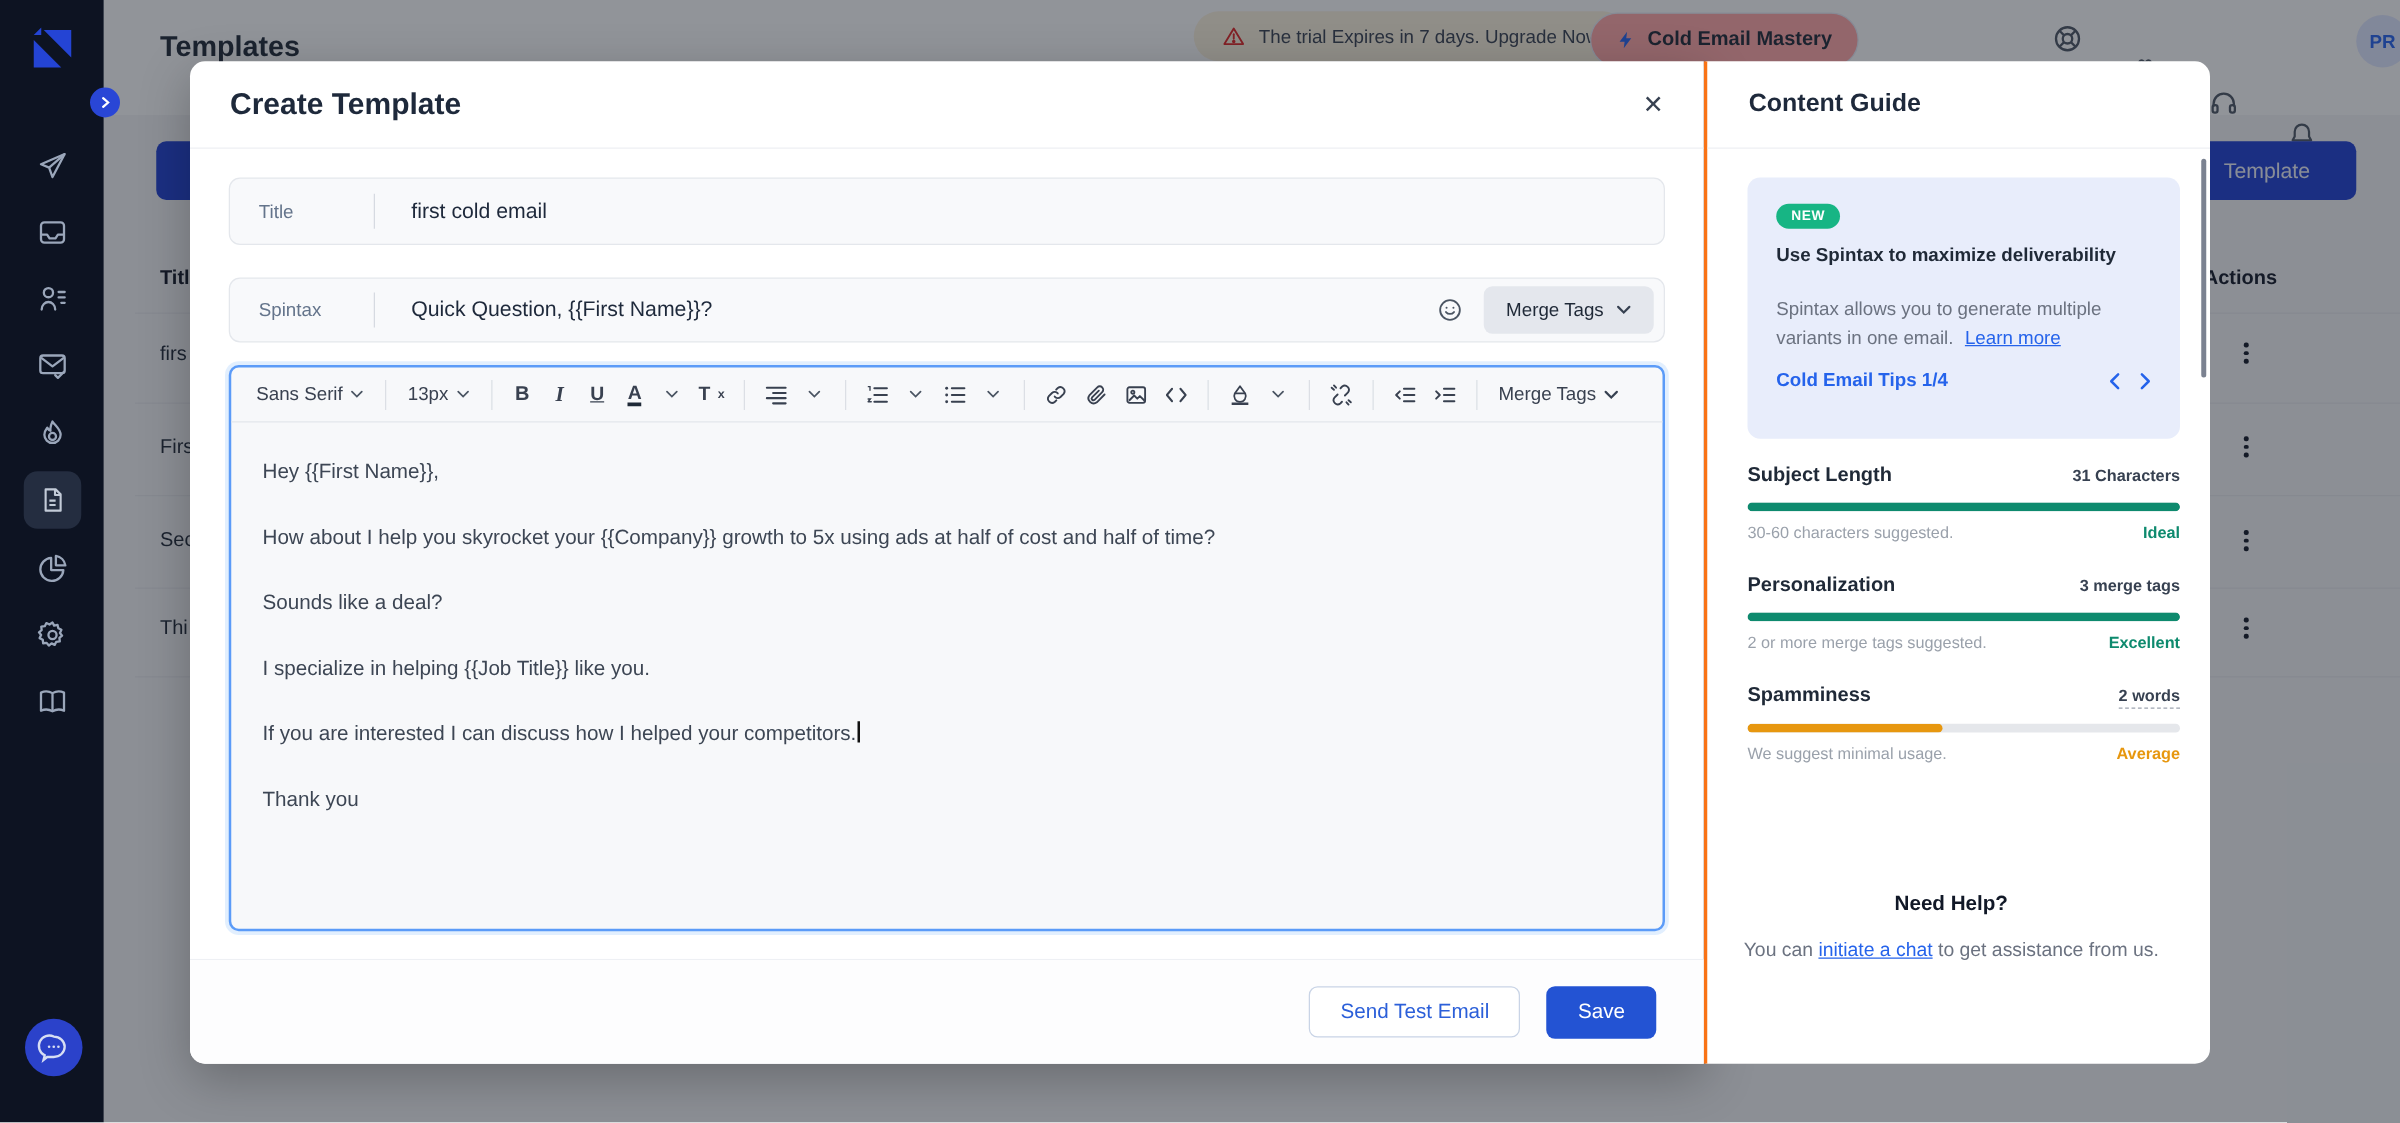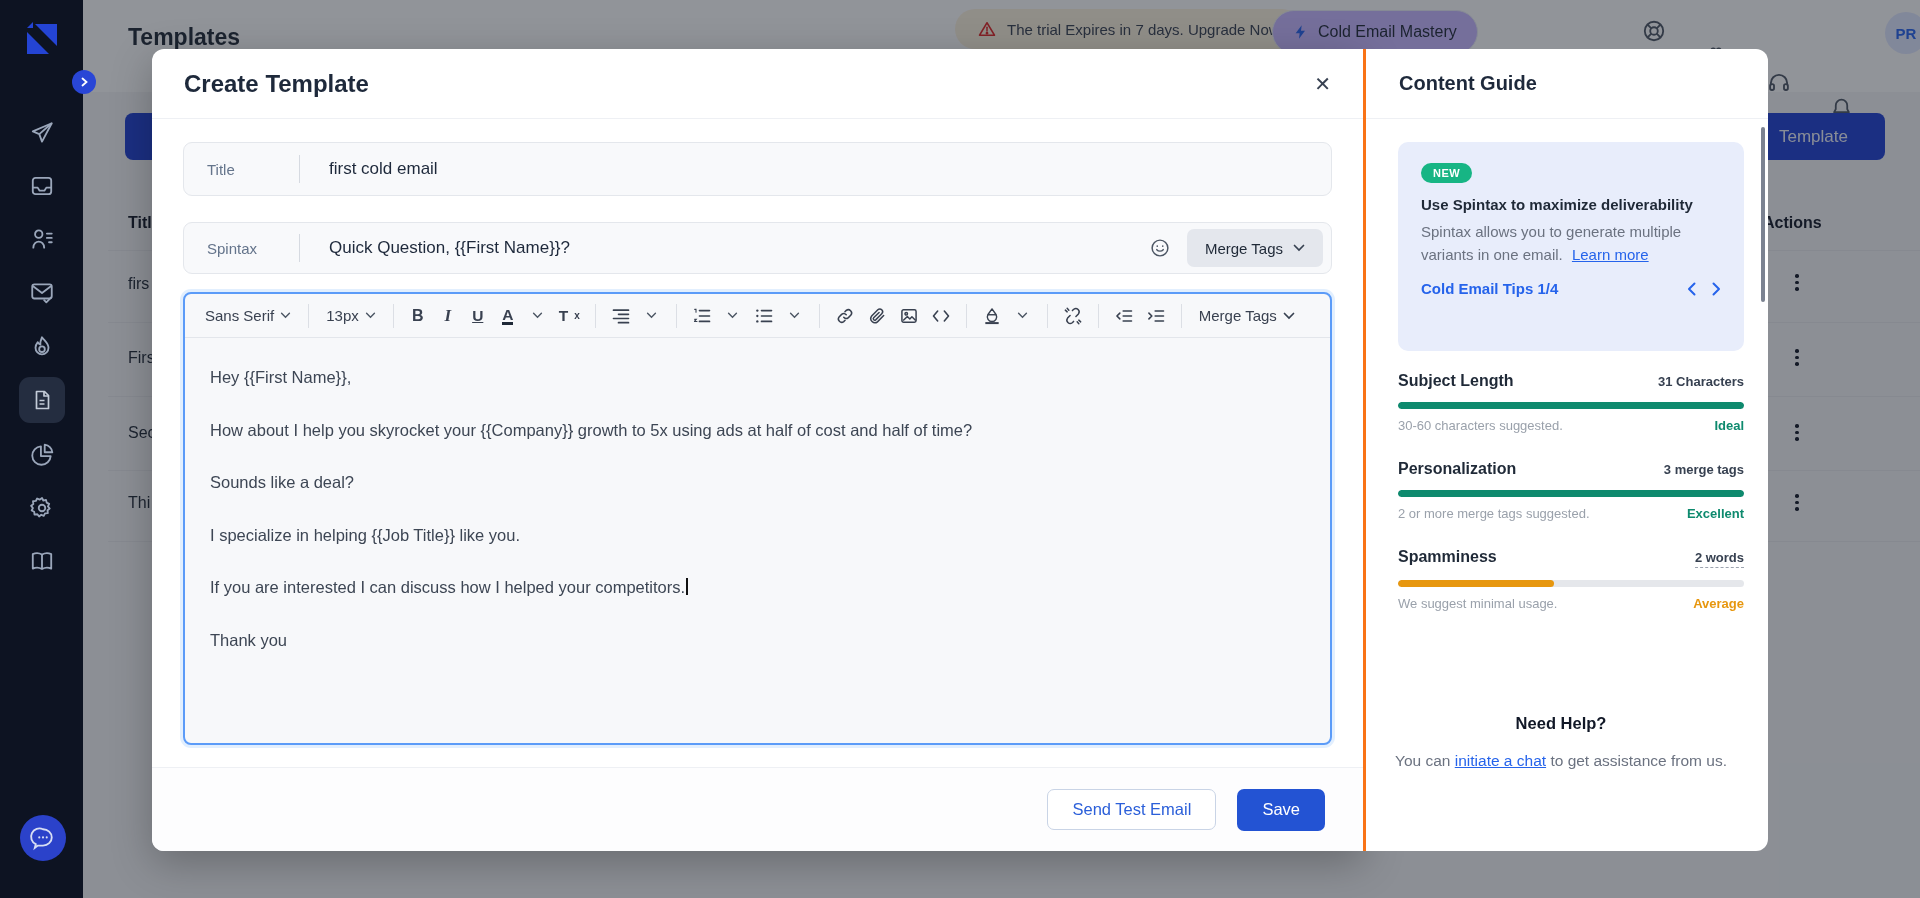--- a/index.html
+++ b/index.html
@@ -5,21 +5,21 @@
   * { margin:0; padding:0; box-sizing:border-box; }
   html,body { width:1920px; height:898px; overflow:hidden; }
   body { font-family:"Liberation Sans", sans-serif; background:#eef0f2; position:relative; }
   .abs { position:absolute; }
 
   
   #app-bg { position:absolute; inset:0; }
   #topbar { position:absolute; left:83px; top:0; right:0; height:92px; background:#f8f9fa; }
   .page-title { font-size:23px; font-weight:700; color:#1f2937; }
   .trial-pill { display:flex; align-items:center; gap:10px; background:#f6eedb; border-radius:22px; padding:0 22px; height:40px; font-size:15px; color:#374151; }
-  .mastery-pill { display:flex; align-items:center; gap:9px; background:#c4b5fd; border:1px solid #e3e7f2; border-radius:22px; padding:0 20px; height:44px; font-size:16px; color:#1f2937; font-weight:400; }
+  .mastery-pill { display:flex; align-items:center; gap:9px; background:#fca5a5; border:1px solid #e3e7f2; border-radius:22px; padding:0 20px; height:44px; font-size:16px; color:#1f2937; font-weight:700; }
   .top-icon { color:#4b5563; position:relative; }
   .avatar { width:42px; height:42px; border-radius:50%; background:#dbe3fb; color:#2563eb; font-weight:700; font-size:15px; display:flex; align-items:center; justify-content:center; }
 
   
   .bg-table-header { font-size:16px; font-weight:700; color:#111827; }
   .bg-row-text { font-size:16px; color:#1f2937; }
   .bg-divider { position:absolute; left:108px; right:0; height:1px; background:#e3e5e9; }
   .kebab { color:#111827; font-size:20px; font-weight:700; letter-spacing:0; line-height:6px; display:flex; flex-direction:column; align-items:center; gap:3px; }
   .kebab i { width:3.5px; height:3.5px; background:#111827; border-radius:50%; display:block; }
   .tpl-btn { background:#1e3fd0; color:#e8ecf5; font-size:17px; border-radius:8px; display:flex; align-items:center; justify-content:center; }
@@ -69,21 +69,21 @@
 
   
   #guide { position:absolute; left:1363px; top:49px; width:405px; height:802px; background:#fff; border-left:3px solid #f97316; border-radius:0 12px 12px 0; z-index:21; }
   #guide-header { height:70px; border-bottom:1px solid #eef0f4; display:flex; align-items:center; padding-left:33px; }
   .guide-title { font-size:20px; font-weight:700; color:#1e293b; }
   #guide-scrollthumb { position:absolute; right:3px; top:78px; width:4px; height:175px; background:#7b8291; border-radius:2px; }
 
   #tip-card { position:absolute; left:32px; top:93px; width:346px; height:209px; background:#e8edfb; border-radius:10px; padding:21px 23px; }
   .new-badge { display:inline-block; background:#17b584; color:#fff; font-size:11px; font-weight:700; letter-spacing:.5px; border-radius:11px; padding:4px 12px; }
   .tip-title { font-size:15px; font-weight:700; color:#1f2937; margin-top:13px; }
-  .tip-body { font-size:15px; color:#6b7280; line-height:1.5; margin-top:8px; width:295px; }
+  .tip-body { font-size:15px; color:#6b7280; line-height:1.5; margin-top:24px; width:295px; }
   .link-blue { color:#2563eb; text-decoration:underline; cursor:pointer; }
   .tip-pager { display:flex; justify-content:space-between; align-items:center; margin-top:14px; }
   .pager-label { color:#2563eb; font-weight:700; font-size:15px; }
   .pager-arrows { display:flex; gap:16px; color:#2563eb; }
 
   #metrics { position:absolute; left:32px; top:323px; width:346px; }
   .metric { margin-bottom:27px; }
   .metric-head { display:flex; justify-content:space-between; align-items:baseline;text-align:right; }
   .metric-name { font-size:16px; font-weight:700; color:#1f2937; }
   .metric-value { font-size:13px; font-weight:600; color:#374151; }

